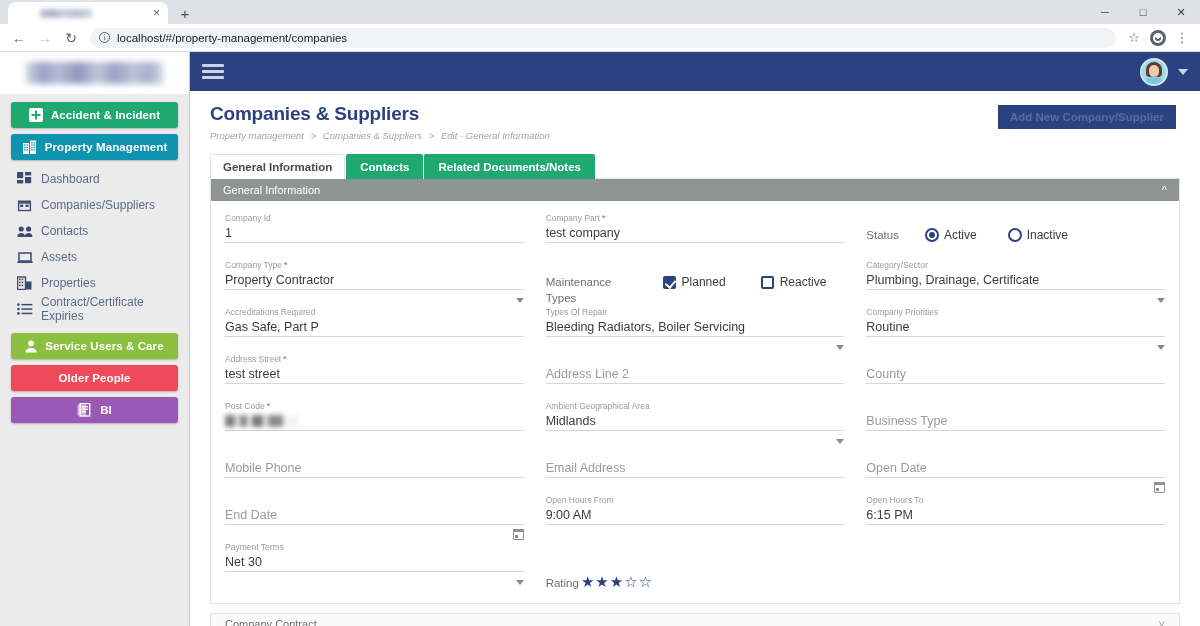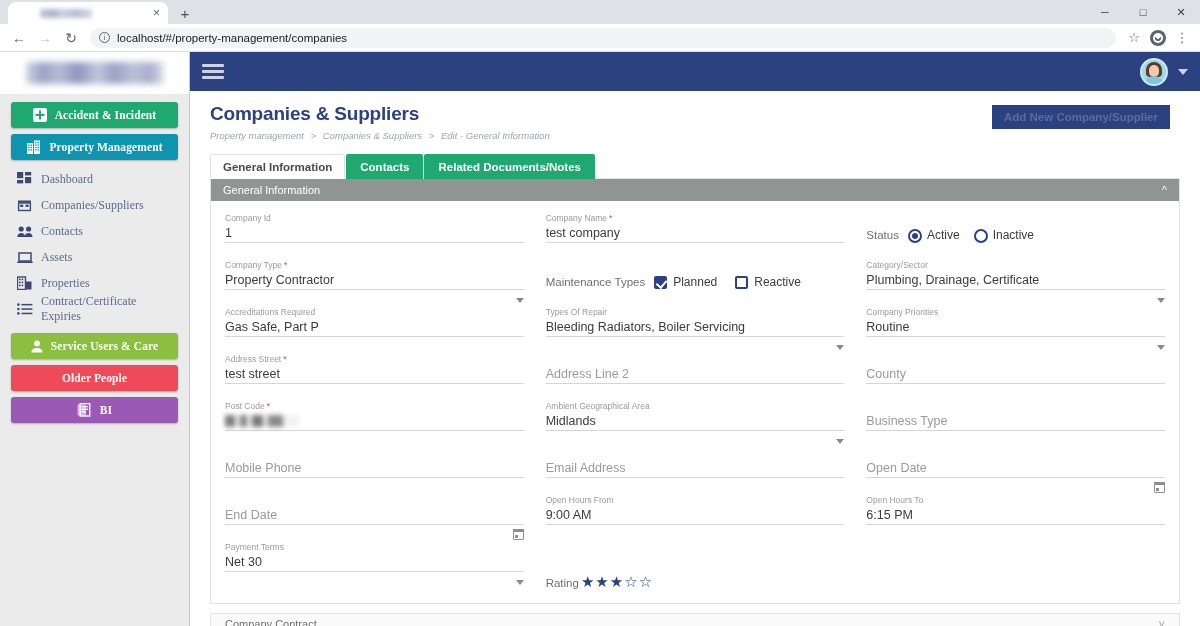--- a/index.html
+++ b/index.html
@@ -106,21 +106,21 @@
   }
 
   
   .viewport { display: flex; height: 574px; background: #fff; }
 
   
   .sidebar {
     width: 190px; flex: 0 0 190px;
     background: #ebebeb;
     border-right: 1px solid #c9c9c9;
-    display: flex; flex-direction: column; font-family: Liberation Serif, serif;
+    display: flex; flex-direction: column;
   }
   .logo-area {
     height: 42px; background: #ffffff;
     display: flex; align-items: center; justify-content: center;
   }
   .logo-blur {
     width: 138px; height: 22px;
     background: linear-gradient(90deg,#cfd3e3 0%,#9aa3c4 12%,#b6bcd4 24%,#8e97bc 38%,#c2c7dc 52%,#99a2c3 64%,#bcc2d8 78%,#a7aecd 90%,#dfe2ec 100%);
     filter: blur(3.4px);
   }
@@ -202,21 +202,21 @@
     letter-spacing: -.2px;
   }
   .breadcrumb {
     font-size: 9.5px; color: #9fa3ab;
     margin-top: 5px;
     font-style: italic;
   }
   .breadcrumb .sep { margin: 0 4px; }
   .btn-add-disabled {
     position: absolute;
-    right: 30px; top: 14px;
+    right: 24px; top: 14px;
     background: #2c4180;
     color: #5b6b9d;
     border: none;
     height: 24px;
     padding: 0 12px;
     font-size: 11.5px; font-weight: bold;
     font-family: "Liberation Sans", sans-serif;
     cursor: default;
   }
 
@@ -321,20 +321,21 @@
   .blurval.town {
     width: 40px;
     background: linear-gradient(90deg,#7b7b7b 0 20%,#e6e6e6 20% 26%,#808080 26% 46%,#ececec 46% 52%,#7f7f7f 52% 76%,#f0f0f0 76% 100%);
   }
 
   
   .inline-field {
     height: 47px;
     display: flex; align-items: flex-start;
     padding-top: 14px;
+    gap: 17px;
   }
   .inline-lab {
     font-size: 11.5px; color: #6f6f6f;
     margin-right: 9px;
     line-height: 16px;
   }
   .cb-wrap { display: flex; align-items: center; margin-right: 18px; }
   .cb {
     width: 13px; height: 13px;
     border: 2px solid #2c4180;
@@ -347,21 +348,21 @@
   .cb.checked::after {
     content: "";
     position: absolute; left: 2px; top: 0px;
     width: 5px; height: 8px;
     border-right: 2px solid #fff;
     border-bottom: 2px solid #fff;
     transform: rotate(40deg);
   }
   .cb-lab { font-size: 12px; color: #3b3b3b; line-height: 16px; }
 
-  .rd-wrap { display: flex; align-items: flex-end; margin-right: 14px; }
+  .rd-wrap { display: flex; align-items: center; margin-right: 14px; }
   .rd {
     width: 14px; height: 14px;
     border: 2px solid #2c4180;
     border-radius: 50%;
     background: #fff;
     position: relative;
     margin-right: 5px;
   }
   .rd.on::after {
     content: "";
@@ -622,21 +623,21 @@
         </div>
 
         <div class="panel-body">
           <div class="grid3">
 
             <div class="field">
               <span class="lab"><span>Company Id</span></span>
               <span class="val">1</span>
             </div>
             <div class="field">
-              <span class="lab"><span>Company Name</span><span class="req">*</span></span>
+              <span class="lab"><span>Company Part</span><span class="req">*</span></span>
               <span class="val">test company</span>
             </div>
             <div class="inline-field">
               <span class="inline-lab">Status</span>
               <span class="rd-wrap">
                 <span class="rd on"></span>
                 <span class="cb-lab">Active</span>
               </span>
               <span class="rd-wrap">
                 <span class="rd off"></span>

